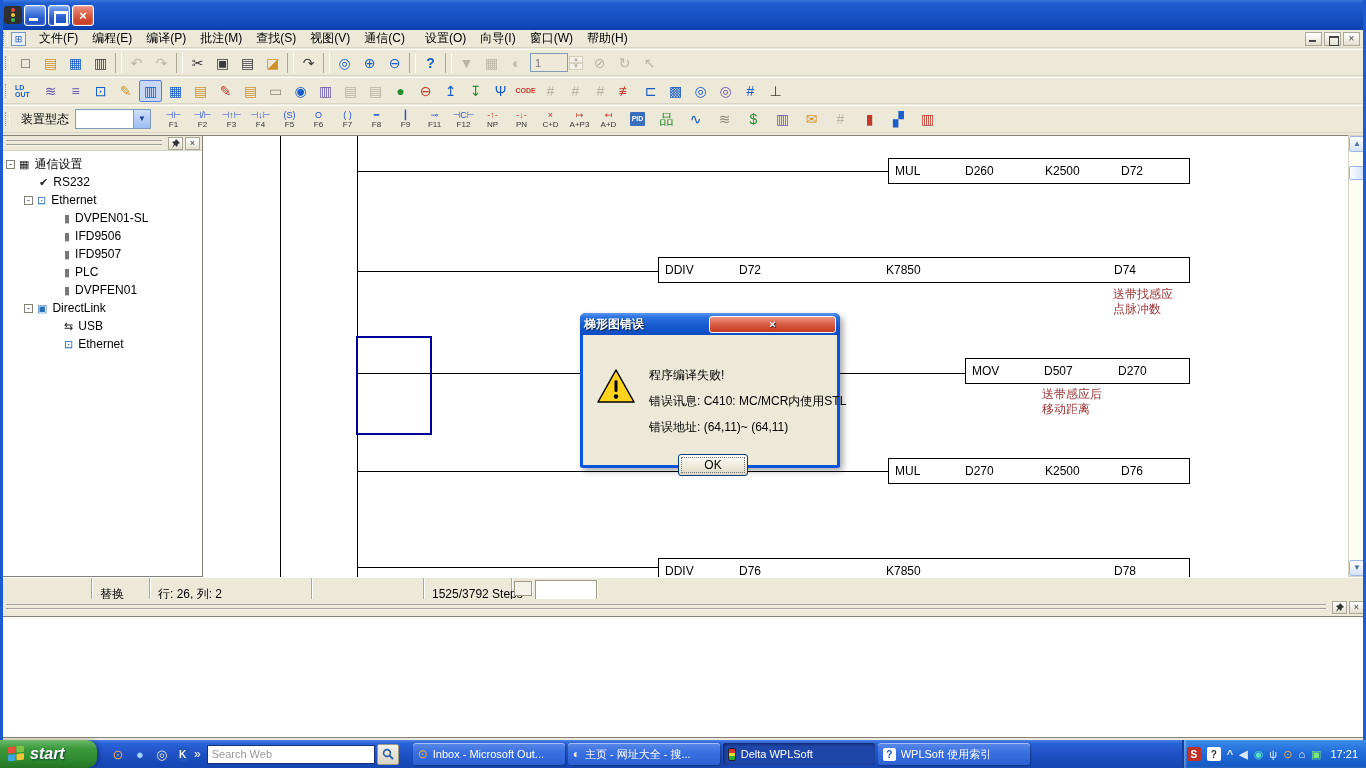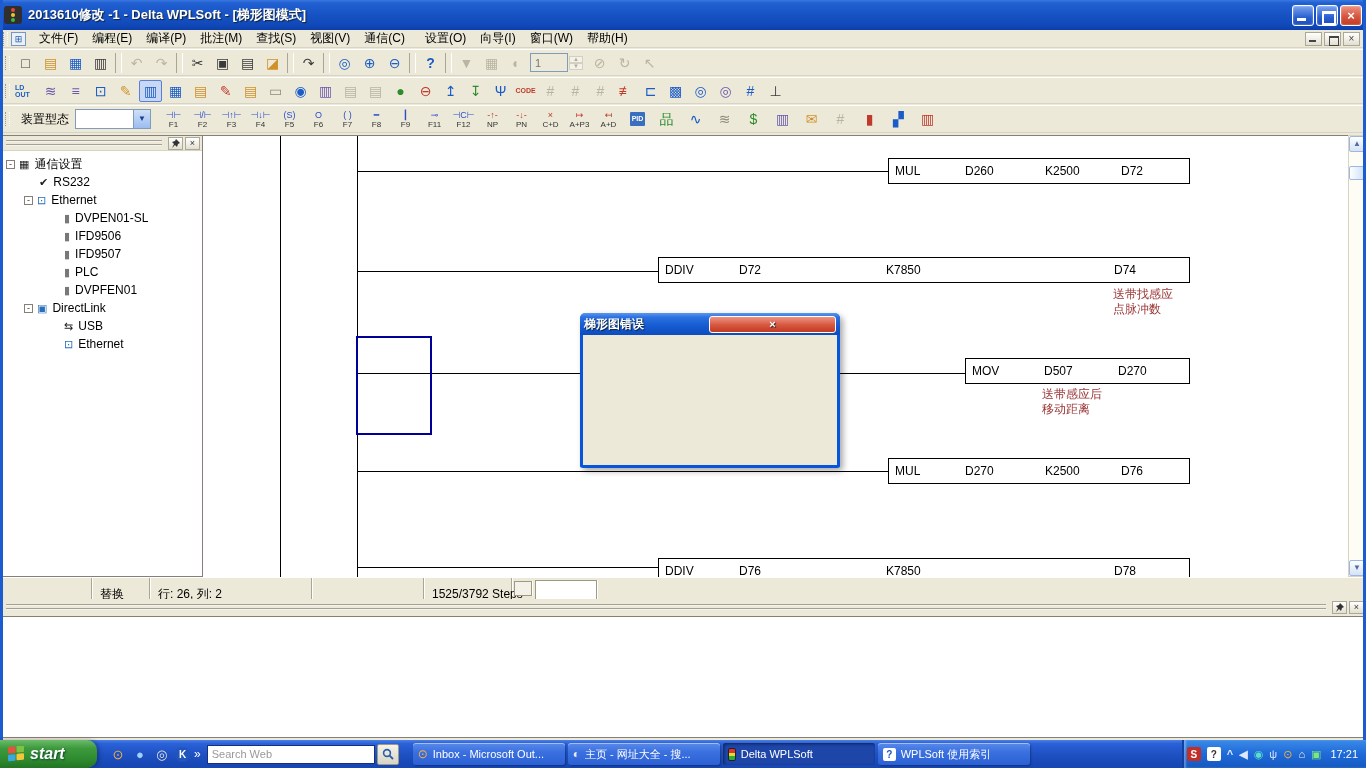--- a/index.html
+++ b/index.html
@@ -134,21 +134,20 @@
 </style>
 </head>
 <body>
 
 <div class="titlebar">
   <span class="applogo">
     <i style="background:#e04a3a"></i>
       <i style="background:#e8c832"></i>
       <i style="background:#43b343"></i>
   </span>
-  <span class="apptitle">2013610修改 -1 - Delta WPLSoft - [梯形图模式]</span>
   <span class="winbtn btn-min"></span>
   <span class="winbtn btn-restore"></span>
   <span class="winbtn close">×</span>
 </div>
 
 <div class="menubar">
   <span class="grip"></span>
   <span class="mdiicon">⊞</span>
   <span style="display:flex">
 
@@ -616,20 +615,33 @@
     <span class="sbtn">▲</span>
     <span class="sthumb"></span>
     <span class="sbtn dn">▼</span>
   </div>
 </div>
 
 <div class="dlg">
   <div class="dlgtitle">
     <span>梯形图错误</span>
     <span class="dlgclose">×</span>
+  </div>
+  <div class="dlgbody">
+    <span class="warnicon">
+      <svg width="38" height="34" viewBox="0 0 38 34">
+        <polygon points="19,1 37,33 1,33" fill="#ffd21e" stroke="#000" stroke-width="1.5" stroke-linejoin="round"></polygon>
+        <rect x="17.5" y="11" width="3" height="12" rx="1.5" fill="#000"></rect>
+        <circle cx="19" cy="27.5" r="2.2" fill="#000"></circle>
+      </svg>
+    </span>
+    <span class="dline" style="top:32px">程序编译失败!</span>
+    <span class="dline" style="top:58px">错误讯息: C410: MC/MCR内使用STL</span>
+    <span class="dline" style="top:84px">错误地址: (64,11)~ (64,11)</span>
+    <span class="okbtn">OK</span>
   </div>
 </div>
 
 <div class="statusbar">
   <span class="sbc" style="width:92px"></span>
   <span class="sbc" style="width:58px">替换</span>
   <span class="sbc" style="width:162px">行: 26, 列: 2</span>
   <span class="sbc" style="width:112px"></span>
   <span class="sbc" style="width:88px">1525/3792 Steps</span>
   <span class="sbc tiny"></span>

